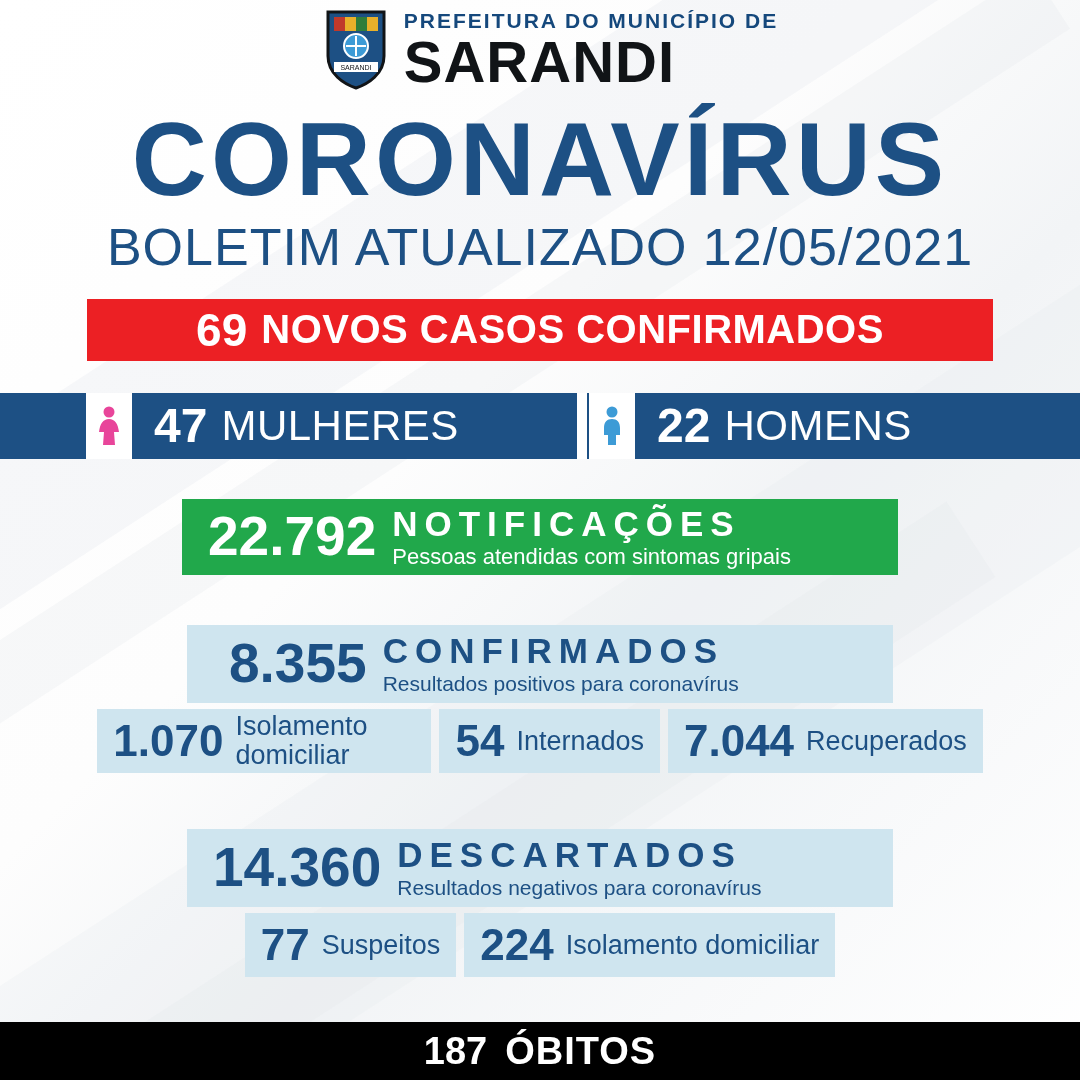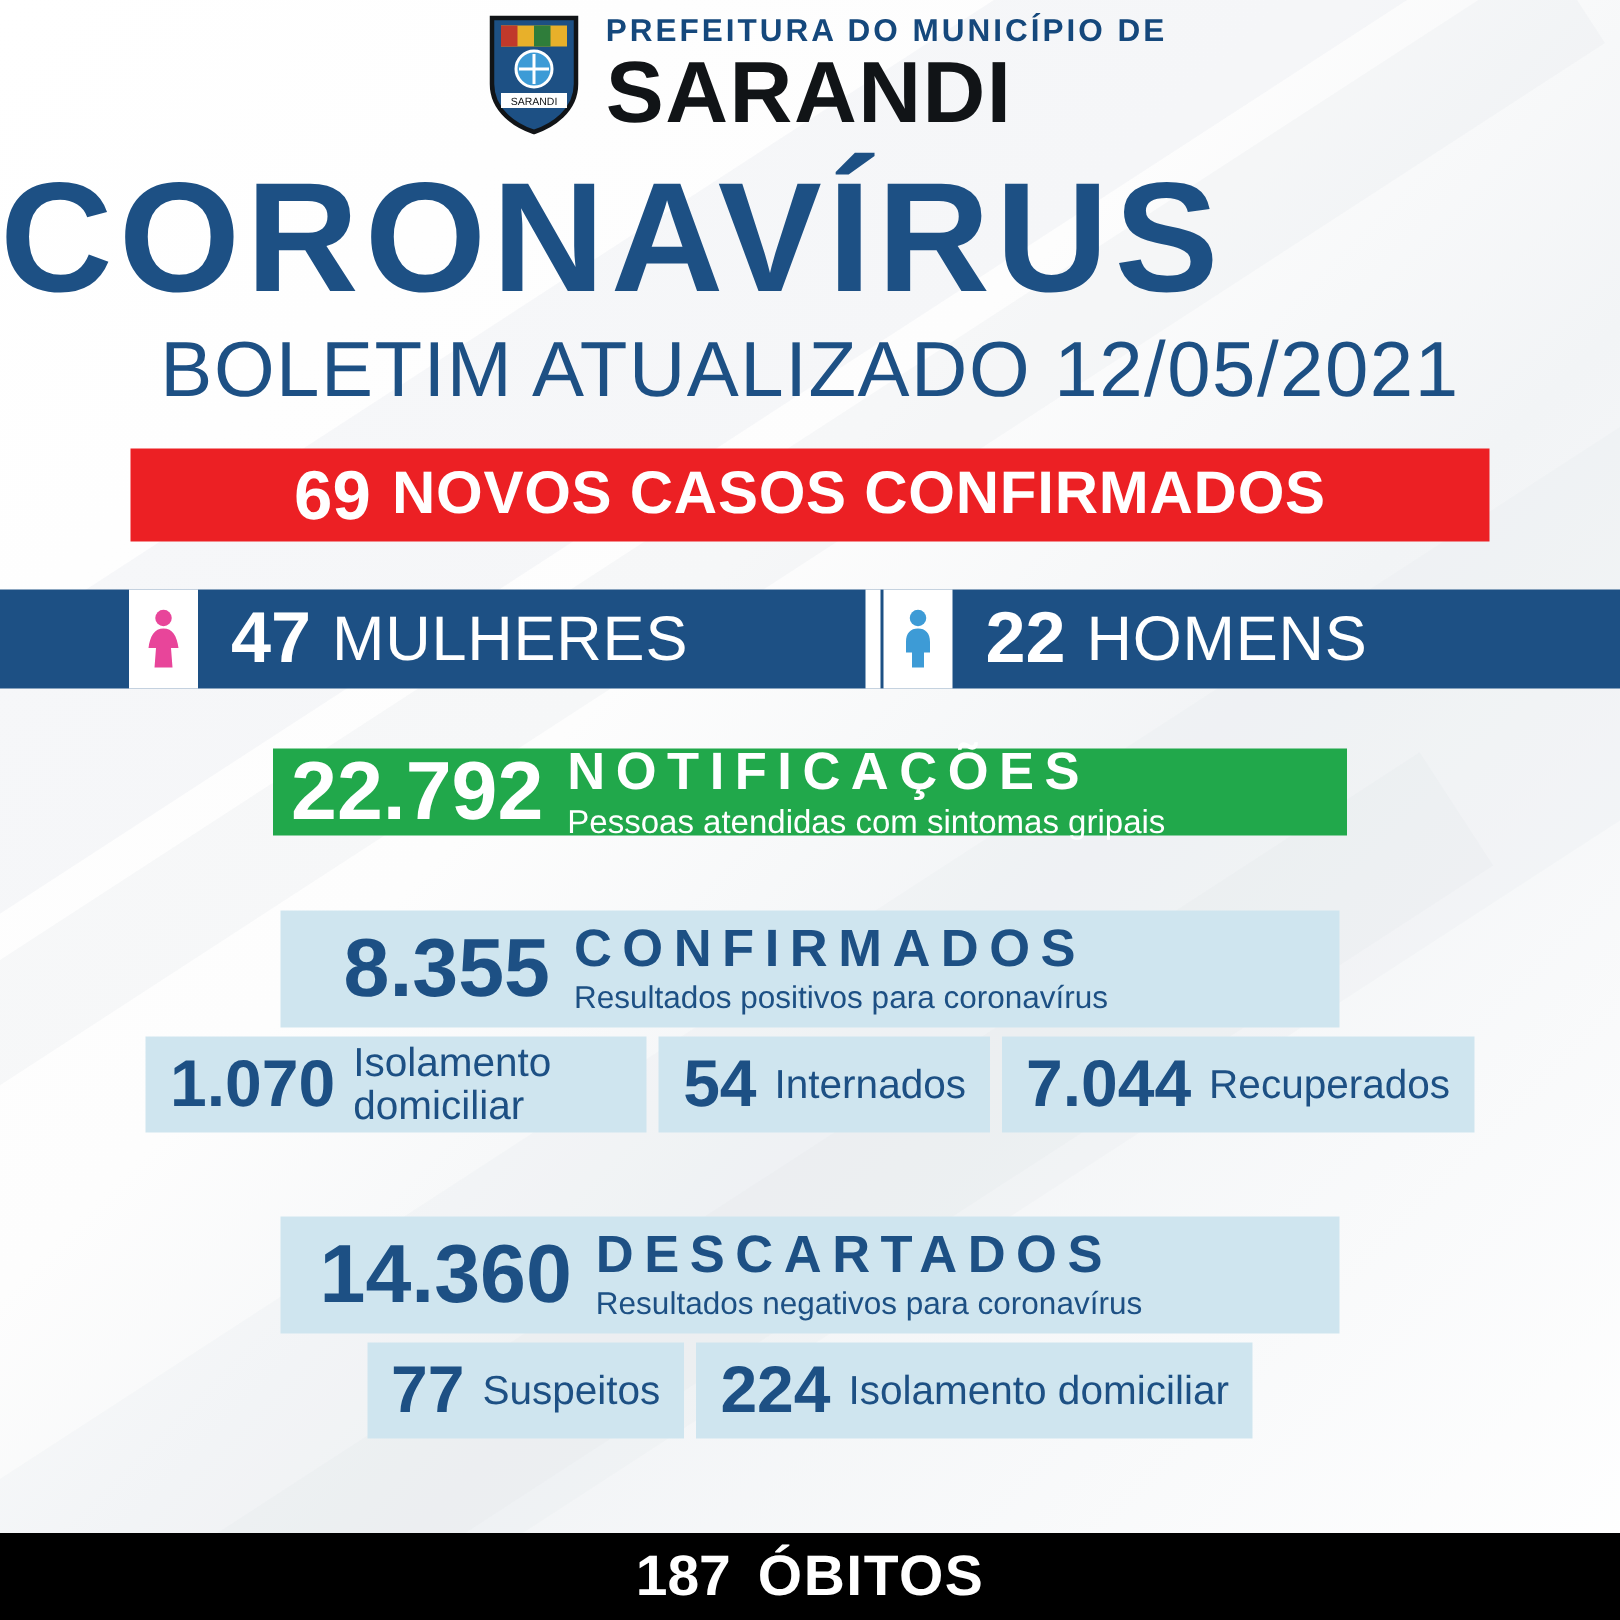--- a/index.html
+++ b/index.html
@@ -53,21 +53,21 @@
     font-size: 58px;
     font-weight: bold;
     letter-spacing: 1px;
     color: #111417;
     margin-top: 2px;
     font-family: "Liberation Sans", sans-serif;
   }
 
   
   .title {
-    text-align: left;
+    text-align: center;
     color: #1d5084;
     font-size: 104px;
     font-weight: bold;
     letter-spacing: 4px;
     margin-top: 18px;
     line-height: .95;
   }
   .subtitle {
     text-align: center;
     color: #1d5084;
@@ -154,23 +154,23 @@
   .bar .head {
     font-weight: bold;
     letter-spacing: 7px;
   }
   .bar .sub { font-weight: normal; }
 
   
   .notif {
     margin-top: 40px;
     width: 716px;
-    height: 58px;
+    height: 76px;
     background: #21a84b;
-    padding-left: 12px;
+    padding-left: 26px;
     gap: 16px;
     justify-content: flex-start;
   }
   .notif .big { color: #ffffff; font-size: 55px; }
   .notif .head { color: #ffffff; font-size: 35px; }
   .notif .sub { color: #ffffff; font-size: 22px; letter-spacing: 0px; margin-top: 2px;}
 
   
   .confirm {
     margin-top: 50px;

